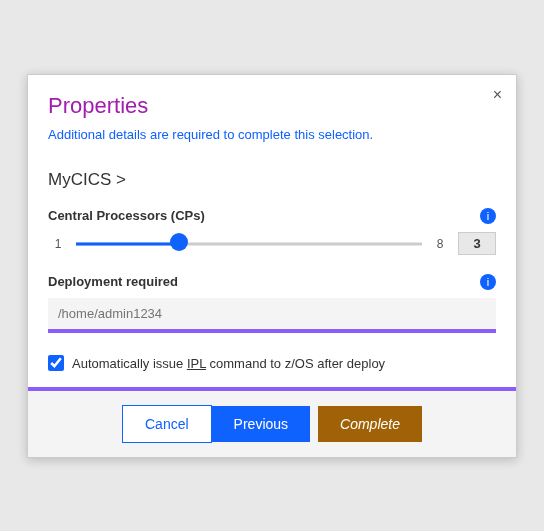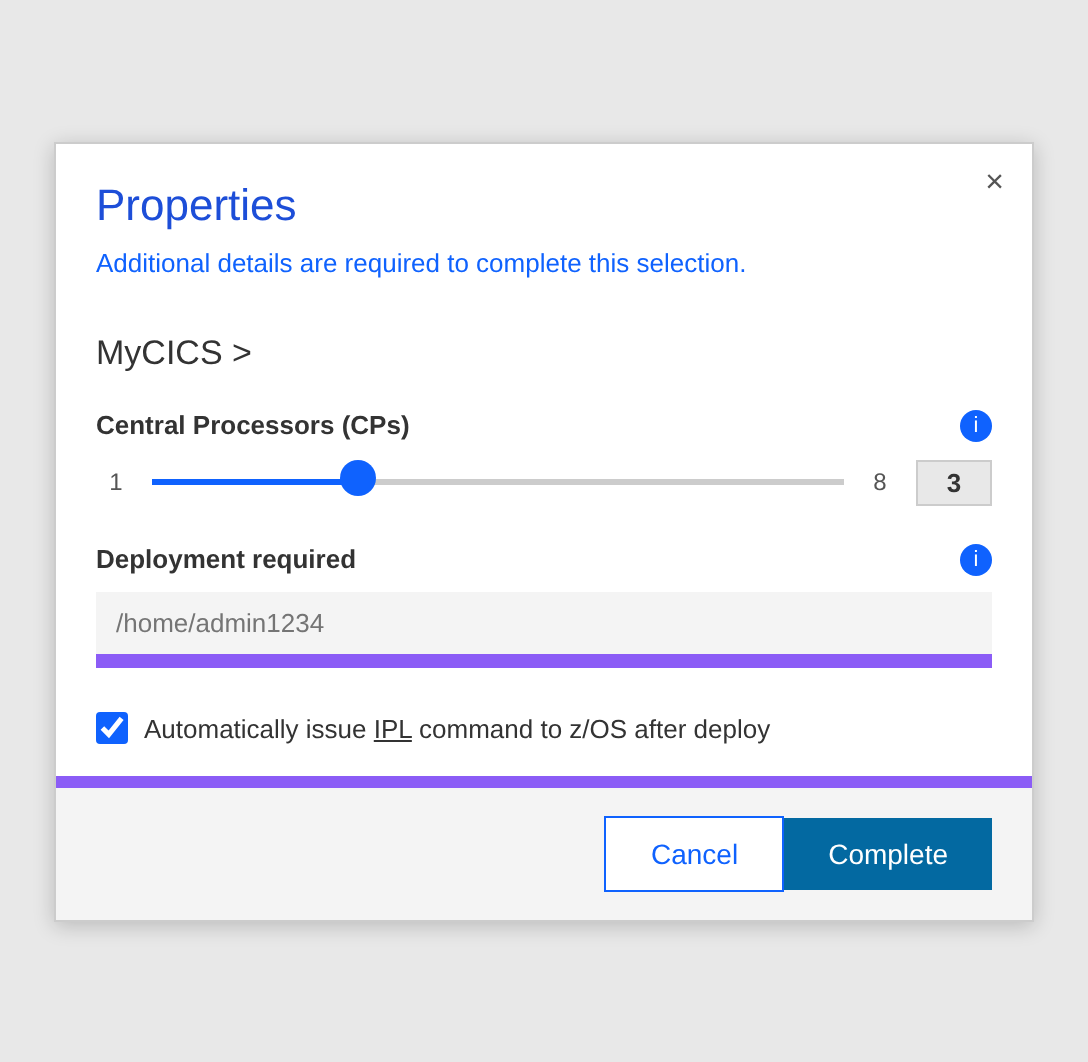--- a/index.html
+++ b/index.html
@@ -26,21 +26,21 @@
       box-shadow: 0 2px 10px rgba(0,0,0,0.2);
       position: relative;
     }
     .modal-header {
       padding: 18px 20px 0 20px;
       position: relative;
     }
     .modal-title {
       font-size: 22px;
       font-weight: 300;
-      color: #1d4ed8;
+      color: #a21caf;
       margin-bottom: 8px;
     }
     .close-btn {
       position: absolute;
       top: 12px;
       right: 14px;
       background: none;
       border: none;
       font-size: 16px;
       color: #555;
@@ -147,21 +147,21 @@
       height: 3px;
       background: #0f62fe;
       transform: translateY(-50%);
       pointer-events: none;
     }
     .text-input {
       width: 100%;
       padding: 8px 10px;
       background: #f4f4f4;
       border: none;
-      border-bottom: 7px solid #8b5cf6;
+      border-bottom: 4px solid #8b5cf6;
       font-size: 13px;
       color: #999;
       outline: none;
     }
     .checkbox-row {
       display: flex;
       align-items: flex-end;
       gap: 8px;
       margin-top: 22px;
     }
@@ -173,25 +173,25 @@
       text-decoration: underline;
     }
     input[type="checkbox"] {
       width: 16px;
       height: 16px;
       accent-color: #0f62fe;
       cursor: pointer;
     }
     .modal-footer {
       background: #f4f4f4;
-      border-top: 6px solid #8b5cf6;
+      border-top: 4px solid #8b5cf6;
       padding: 14px 20px;
       display: flex;
       align-items: center;
-      justify-content: flex-end;
+      justify-content: center;
     }
     .btn-cancel {
       background: #fff;
       border: 1px solid #0f62fe;
       color: #0f62fe;
       padding: 10px 22px;
       font-size: 14px;
       cursor: pointer;
     }
     .btn-group {
@@ -200,26 +200,27 @@
     }
     .btn-previous {
       background: #0f62fe;
       border: none;
       color: #fff;
       padding: 10px 22px;
       font-size: 14px;
       cursor: pointer;
     }
     .btn-complete {
-      background: #0369a1;
+      background: #a16207;
       border: none;
       color: #fff;
       padding: 10px 22px;
       font-size: 14px;
       cursor: pointer;
+      font-style: italic;
     }
   </style>
 </head>
 <body>
 
 <div class="modal-overlay">
   <div class="modal">
     <div class="modal-header">
       <h2 class="modal-title">Properties</h2>
       <button class="close-btn">×</button>
@@ -258,17 +259,18 @@
         <input type="checkbox" checked="" id="ipl-check" style="">
         <label class="checkbox-label" for="ipl-check">
           <span>Automatically issue </span><span class="underline">IPL</span><span> command to z/OS after deploy</span>
         </label>
       </div>
     </div>
 
     <div class="modal-footer">
       <button class="btn-cancel">Cancel</button>
       <div class="btn-group">
+        <button class="btn-previous">Previous</button>
         <button class="btn-complete">Complete</button>
       </div>
     </div>
   </div>
 </div>
 
 </body></html>

